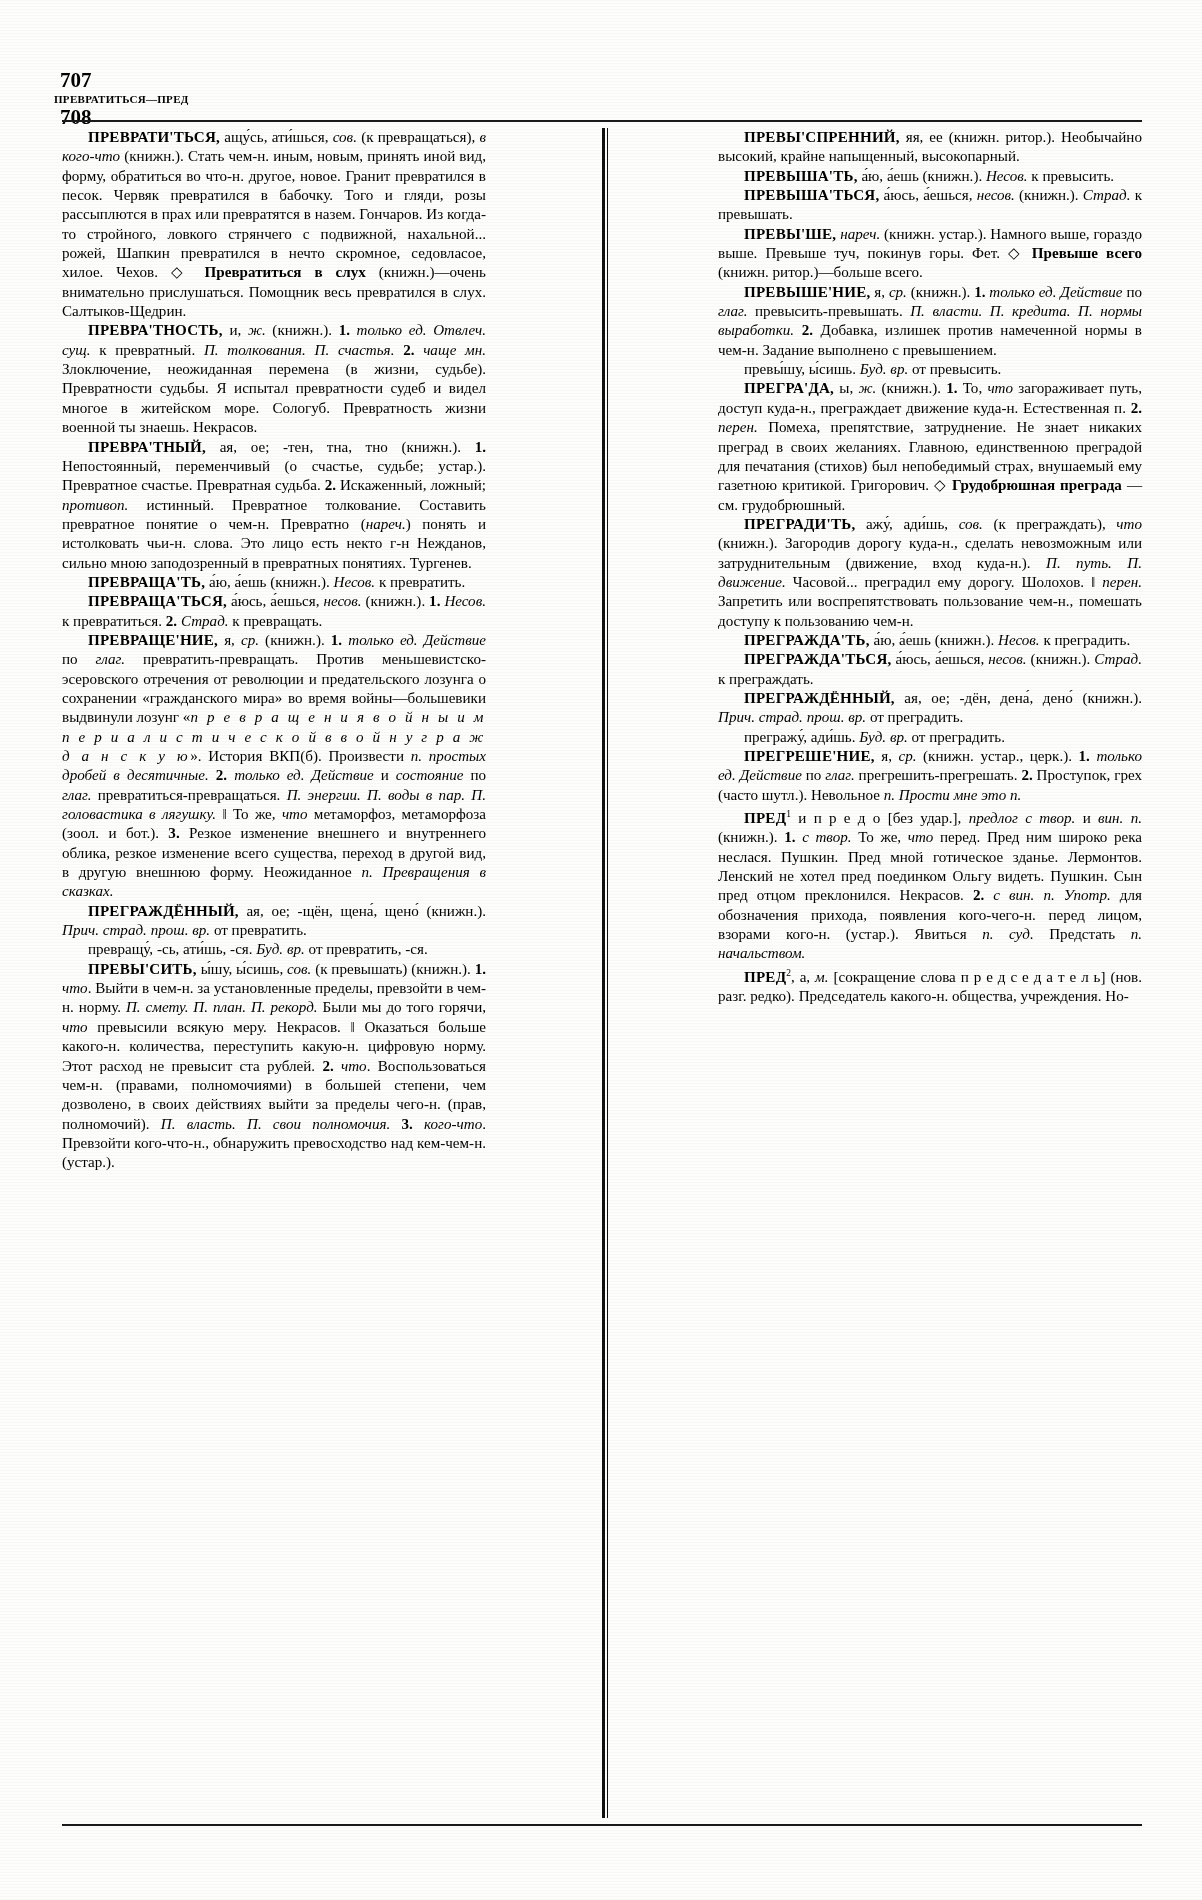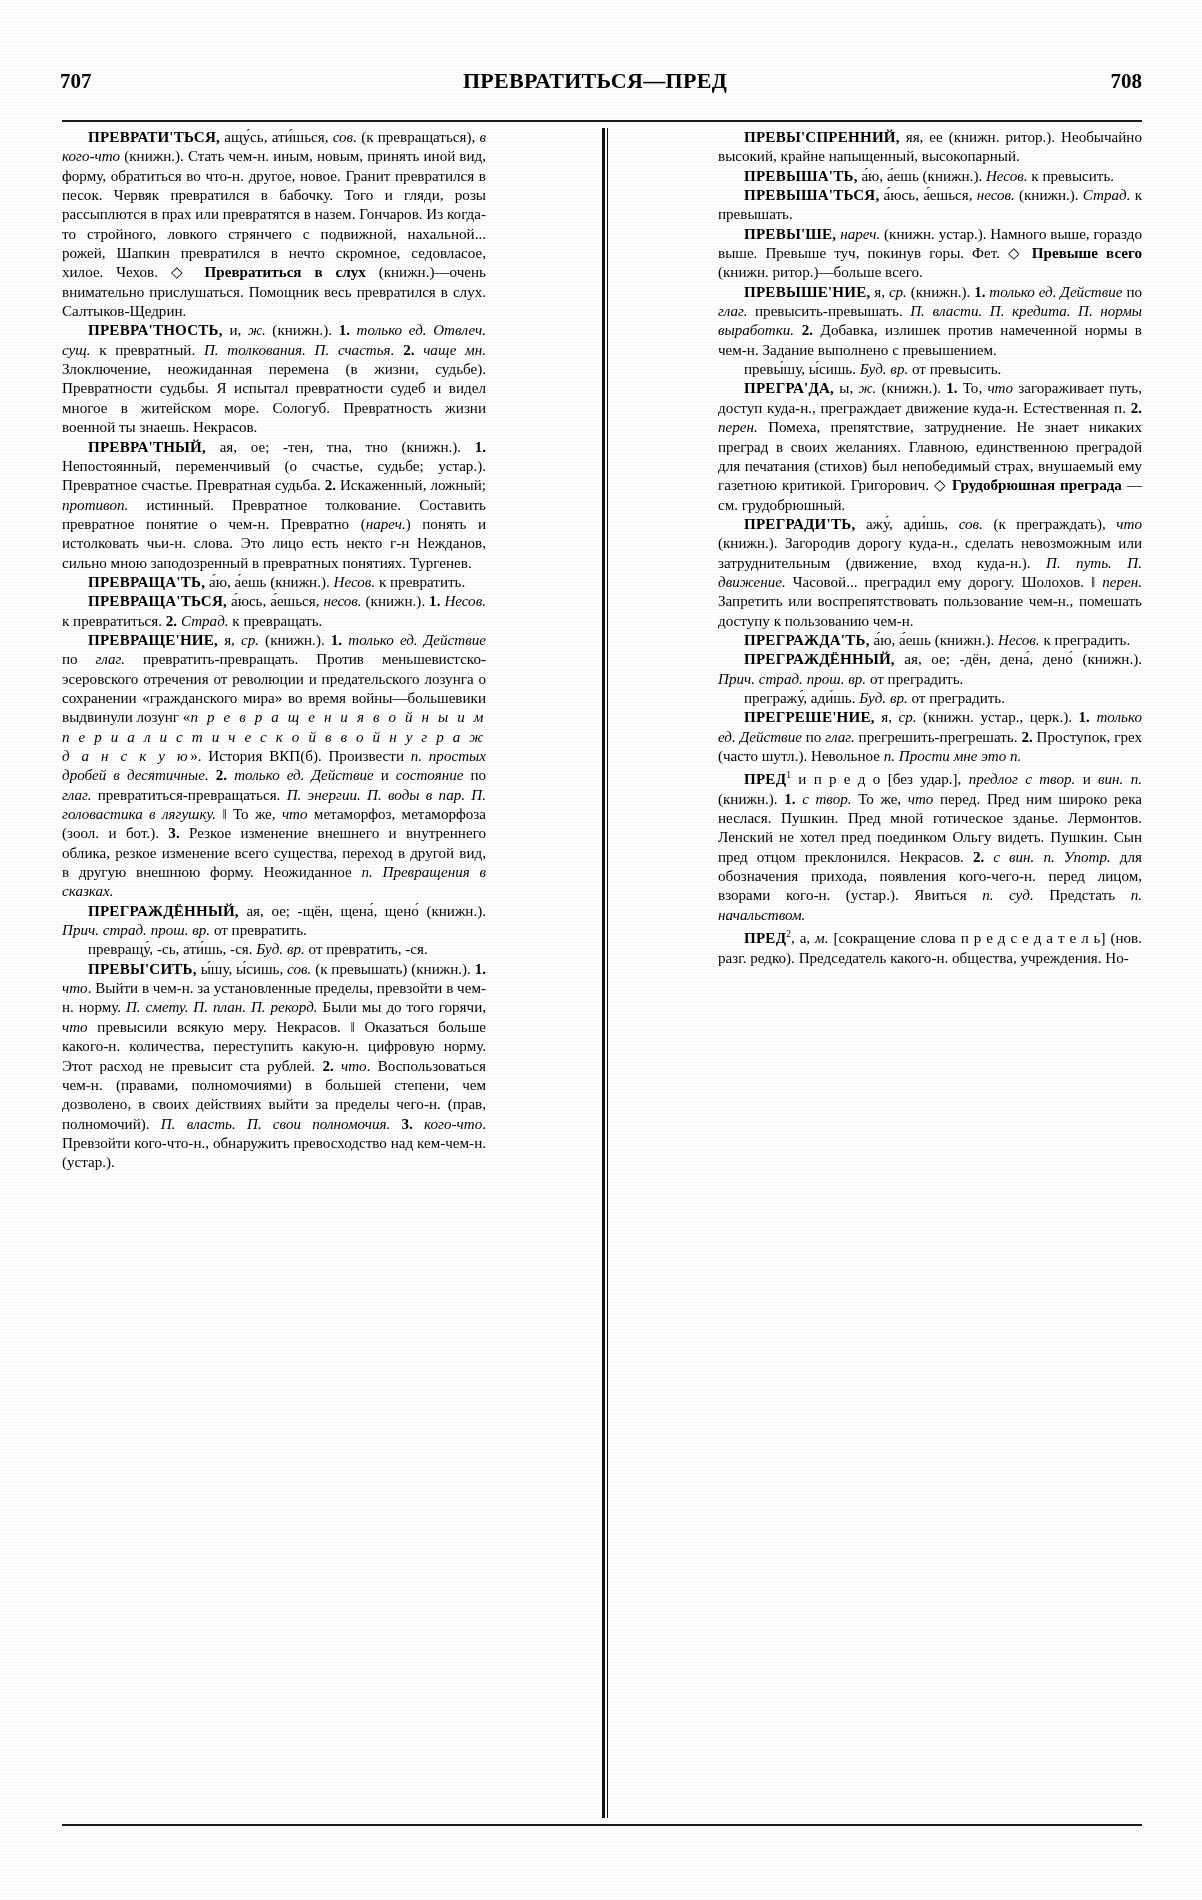--- a/index.html
+++ b/index.html
@@ -26,31 +26,32 @@
   
   .running-head {
     position: absolute;
     left: 60px;
     right: 60px;
     top: 68px;
     height: 28px;
     display: flex;
     align-items: baseline;
     justify-content: space-between;
+    flex-direction: column;
   }
   .folio {
     font-family: "Liberation Serif", serif;
     font-weight: bold;
     font-size: 21px;
     letter-spacing: 0px;
   }
   .head-title {
     font-family: "Liberation Serif", serif;
     font-weight: bold;
-    font-size: 22px;
+    font-size: 11px;
     letter-spacing: 0.3px;
     text-transform: uppercase;
     position: relative;
     left: -6px;
   }
 
   
   .rule-top {
     position: absolute;
     left: 62px;
@@ -168,20 +169,21 @@
     <div class="col col-right" id="col-right">
         <p class="entry"><span class="hw">ПРЕВЫ'СПРЕННИЙ,</span><span> яя, ее (книжн. ритор.). Необычайно высокий, крайне напыщенный, высокопарный.</span></p>
         <p class="entry"><span class="hw">ПРЕВЫША'ТЬ,</span><span> а́ю, а́ешь (книжн.). <i>Несов.</i> к превысить.</span></p>
         <p class="entry"><span class="hw">ПРЕВЫША'ТЬСЯ,</span><span> а́юсь, а́ешься, <i>несов.</i> (книжн.). <i>Страд.</i> к превышать.</span></p>
         <p class="entry"><span class="hw">ПРЕВЫ'ШЕ,</span><span> <i>нареч.</i> (книжн. устар.). Намного выше, гораздо выше. Превыше туч, покинув горы. Фет. ◇ <b>Превыше всего</b> (книжн. ритор.)—больше всего.</span></p>
         <p class="entry"><span class="hw">ПРЕВЫШЕ'НИЕ,</span><span> я, <i>ср.</i> (книжн.). <b>1.</b> <i>только ед.</i> <i>Действие</i> по <i>глаг.</i> превысить-превышать. <i>П. власти.</i> <i>П. кредита.</i> <i>П. нормы выработки.</i> <b>2.</b> Добавка, излишек против намеченной нормы в чем-н. Задание выполнено с превышением.</span></p>
         <p class="entry"><span class="hw-small">превы́шу,</span><span> ы́сишь. <i>Буд.</i> <i>вр.</i> от превысить.</span></p>
         <p class="entry"><span class="hw">ПРЕГРА'ДА,</span><span> ы, <i>ж.</i> (книжн.). <b>1.</b> То, <i>что</i> загораживает путь, доступ куда-н., преграждает движение куда-н. Естественная п. <b>2.</b> <i>перен.</i> Помеха, препятствие, затруднение. Не знает никаких преград в своих желаниях. Главною, единственною преградой для печатания (стихов) был непобедимый страх, внушаемый ему газетною критикой. Григорович. ◇ <b>Грудобрюшная преграда</b> —см. грудобрюшный.</span></p>
         <p class="entry"><span class="hw">ПРЕГРАДИ'ТЬ,</span><span> ажу́, ади́шь, <i>сов.</i> (к преграждать), <i>что</i> (книжн.). Загородив дорогу куда-н., сделать невозможным или затруднительным (движение, вход куда-н.). <i>П. путь.</i> <i>П. движение.</i> Часовой... преградил ему дорогу. Шолохов. <span class="par">‖</span> <i>перен.</i> Запретить или воспрепятствовать пользование чем-н., помешать доступу к пользованию чем-н.</span></p>
         <p class="entry"><span class="hw">ПРЕГРАЖДА'ТЬ,</span><span> а́ю, а́ешь (книжн.). <i>Несов.</i> к преградить.</span></p>
+        <p class="entry"><span class="hw">ПРЕГРАЖДА'ТЬСЯ,</span><span> а́юсь, а́ешься, <i>несов.</i> (книжн.). <i>Страд.</i> к преграждать.</span></p>
         <p class="entry"><span class="hw">ПРЕГРАЖДЁННЫЙ,</span><span> ая, ое; -дён, дена́, дено́ (книжн.). <i>Прич.</i> <i>страд.</i> <i>прош.</i> <i>вр.</i> от преградить.</span></p>
         <p class="entry"><span class="hw-small">прегражу́,</span><span> ади́шь. <i>Буд.</i> <i>вр.</i> от преградить.</span></p>
         <p class="entry"><span class="hw">ПРЕГРЕШЕ'НИЕ,</span><span> я, <i>ср.</i> (книжн. устар., церк.). <b>1.</b> <i>только ед.</i> <i>Действие</i> по <i>глаг.</i> прегрешить-прегрешать. <b>2.</b> Проступок, грех (часто шутл.). Невольное <i>п. Прости мне это п.</i></span></p>
         <p class="entry"><span class="hw">ПРЕД</span><span class="sup">1</span><span> и п р е д о [без удар.], <i>предлог с</i> <i>твор.</i> и <i>вин. п.</i> (книжн.). <b>1.</b> <i>с твор.</i> То же, <i>что</i> перед. Пред ним широко река неслася. Пушкин. Пред мной готическое зданье. Лермонтов. Ленский не хотел пред поединком Ольгу видеть. Пушкин. Сын пред отцом преклонился. Некрасов. <b>2.</b> <i>с вин.</i> <i>п. Употр.</i> для обозначения прихода, появления кого-чего-н. перед лицом, взорами кого-н. (устар.). Явиться <i>п. суд.</i> Предстать <i>п. начальством.</i></span></p>
         <p class="entry"><span class="hw">ПРЕД</span><span class="sup">2</span><span>, а, <i>м.</i> [сокращение слова п р е д с е д а т е л ь] (нов. разг. редко). Председатель какого-н. общества, учреждения. Но-</span></p>
       </div>
   </div>
 
   <div class="rule-bottom"></div>
   <div id="grain"></div>

